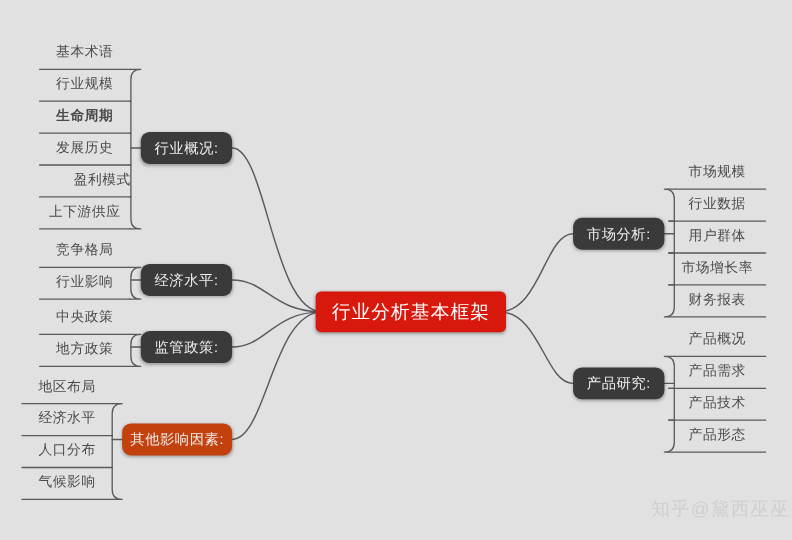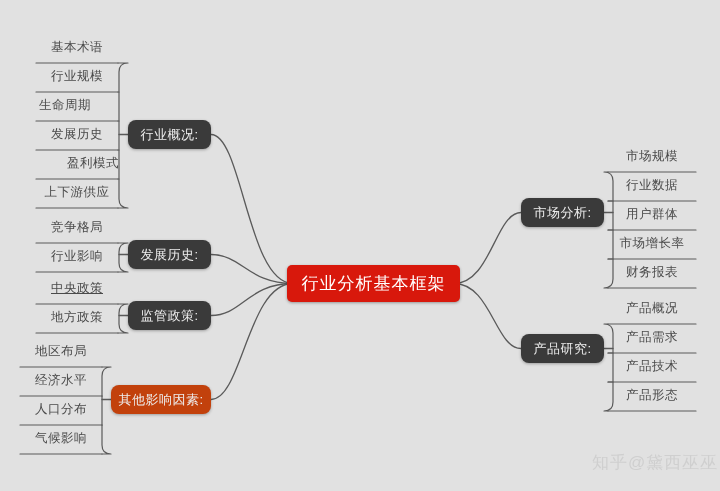--- a/index.html
+++ b/index.html
@@ -119,45 +119,45 @@
       </div>
       <div class="node branch" style="left: 128px; top: 120px; width: 83px; height: 29px; background: rgb(58, 58, 58); color: rgb(238, 238, 238);">
         <span>行业概况:</span>
       </div>
       <div class="node leaf left" style="left: 36px; top: 34px; width: 82px; height: 29px; color: rgb(74, 74, 74);">
         <span>基本术语</span>
       </div>
       <div class="node leaf left" style="left: 36px; top: 63px; width: 82px; height: 29px; color: rgb(74, 74, 74);">
         <span>行业规模</span>
       </div>
-      <div class="node leaf left" style="left: 24px; top: 92px; width: 82px; height: 29px; color: rgb(74, 74, 74);">
+      <div class="node leaf left" style="left: 36px; top: 92px; width: 82px; height: 29px; color: rgb(74, 74, 74); font-weight: bold;">
         <span>生命周期</span>
       </div>
       <div class="node leaf left" style="left: 36px; top: 121px; width: 82px; height: 29px; color: rgb(74, 74, 74);">
         <span>发展历史</span>
       </div>
       <div class="node leaf left" style="left: 52px; top: 150px; width: 82px; height: 29px; color: rgb(74, 74, 74);">
         <span>盈利模式</span>
       </div>
       <div class="node leaf left" style="left: 36px; top: 179px; width: 82px; height: 29px; color: rgb(74, 74, 74);">
         <span>上下游供应</span>
       </div>
       <div class="node branch" style="left: 128px; top: 240px; width: 83px; height: 29px; background: rgb(58, 58, 58); color: rgb(238, 238, 238);">
-        <span>发展历史:</span>
+        <span>经济水平:</span>
       </div>
       <div class="node leaf left" style="left: 36px; top: 214px; width: 82px; height: 29px; color: rgb(74, 74, 74);">
         <span>竞争格局</span>
       </div>
       <div class="node leaf left" style="left: 36px; top: 243px; width: 82px; height: 29px; color: rgb(74, 74, 74);">
         <span>行业影响</span>
       </div>
       <div class="node branch" style="left: 128px; top: 301px; width: 83px; height: 29px; background: rgb(58, 58, 58); color: rgb(238, 238, 238);">
         <span>监管政策:</span>
       </div>
-      <div class="node leaf left" style="left: 36px; top: 275px; width: 82px; height: 29px; color: rgb(74, 74, 74); text-decoration: underline;">
+      <div class="node leaf left" style="left: 36px; top: 275px; width: 82px; height: 29px; color: rgb(74, 74, 74);">
         <span>中央政策</span>
       </div>
       <div class="node leaf left" style="left: 36px; top: 304px; width: 82px; height: 29px; color: rgb(74, 74, 74);">
         <span>地方政策</span>
       </div>
       <div class="node branch" style="left: 111px; top: 385px; width: 100px; height: 29px; background: #c2410c; color: rgb(238, 238, 238);">
         <span>其他影响因素:</span>
       </div>
       <div class="node leaf left" style="left: 20px; top: 338px; width: 82px; height: 29px; color: rgb(74, 74, 74);">
         <span>地区布局</span>

